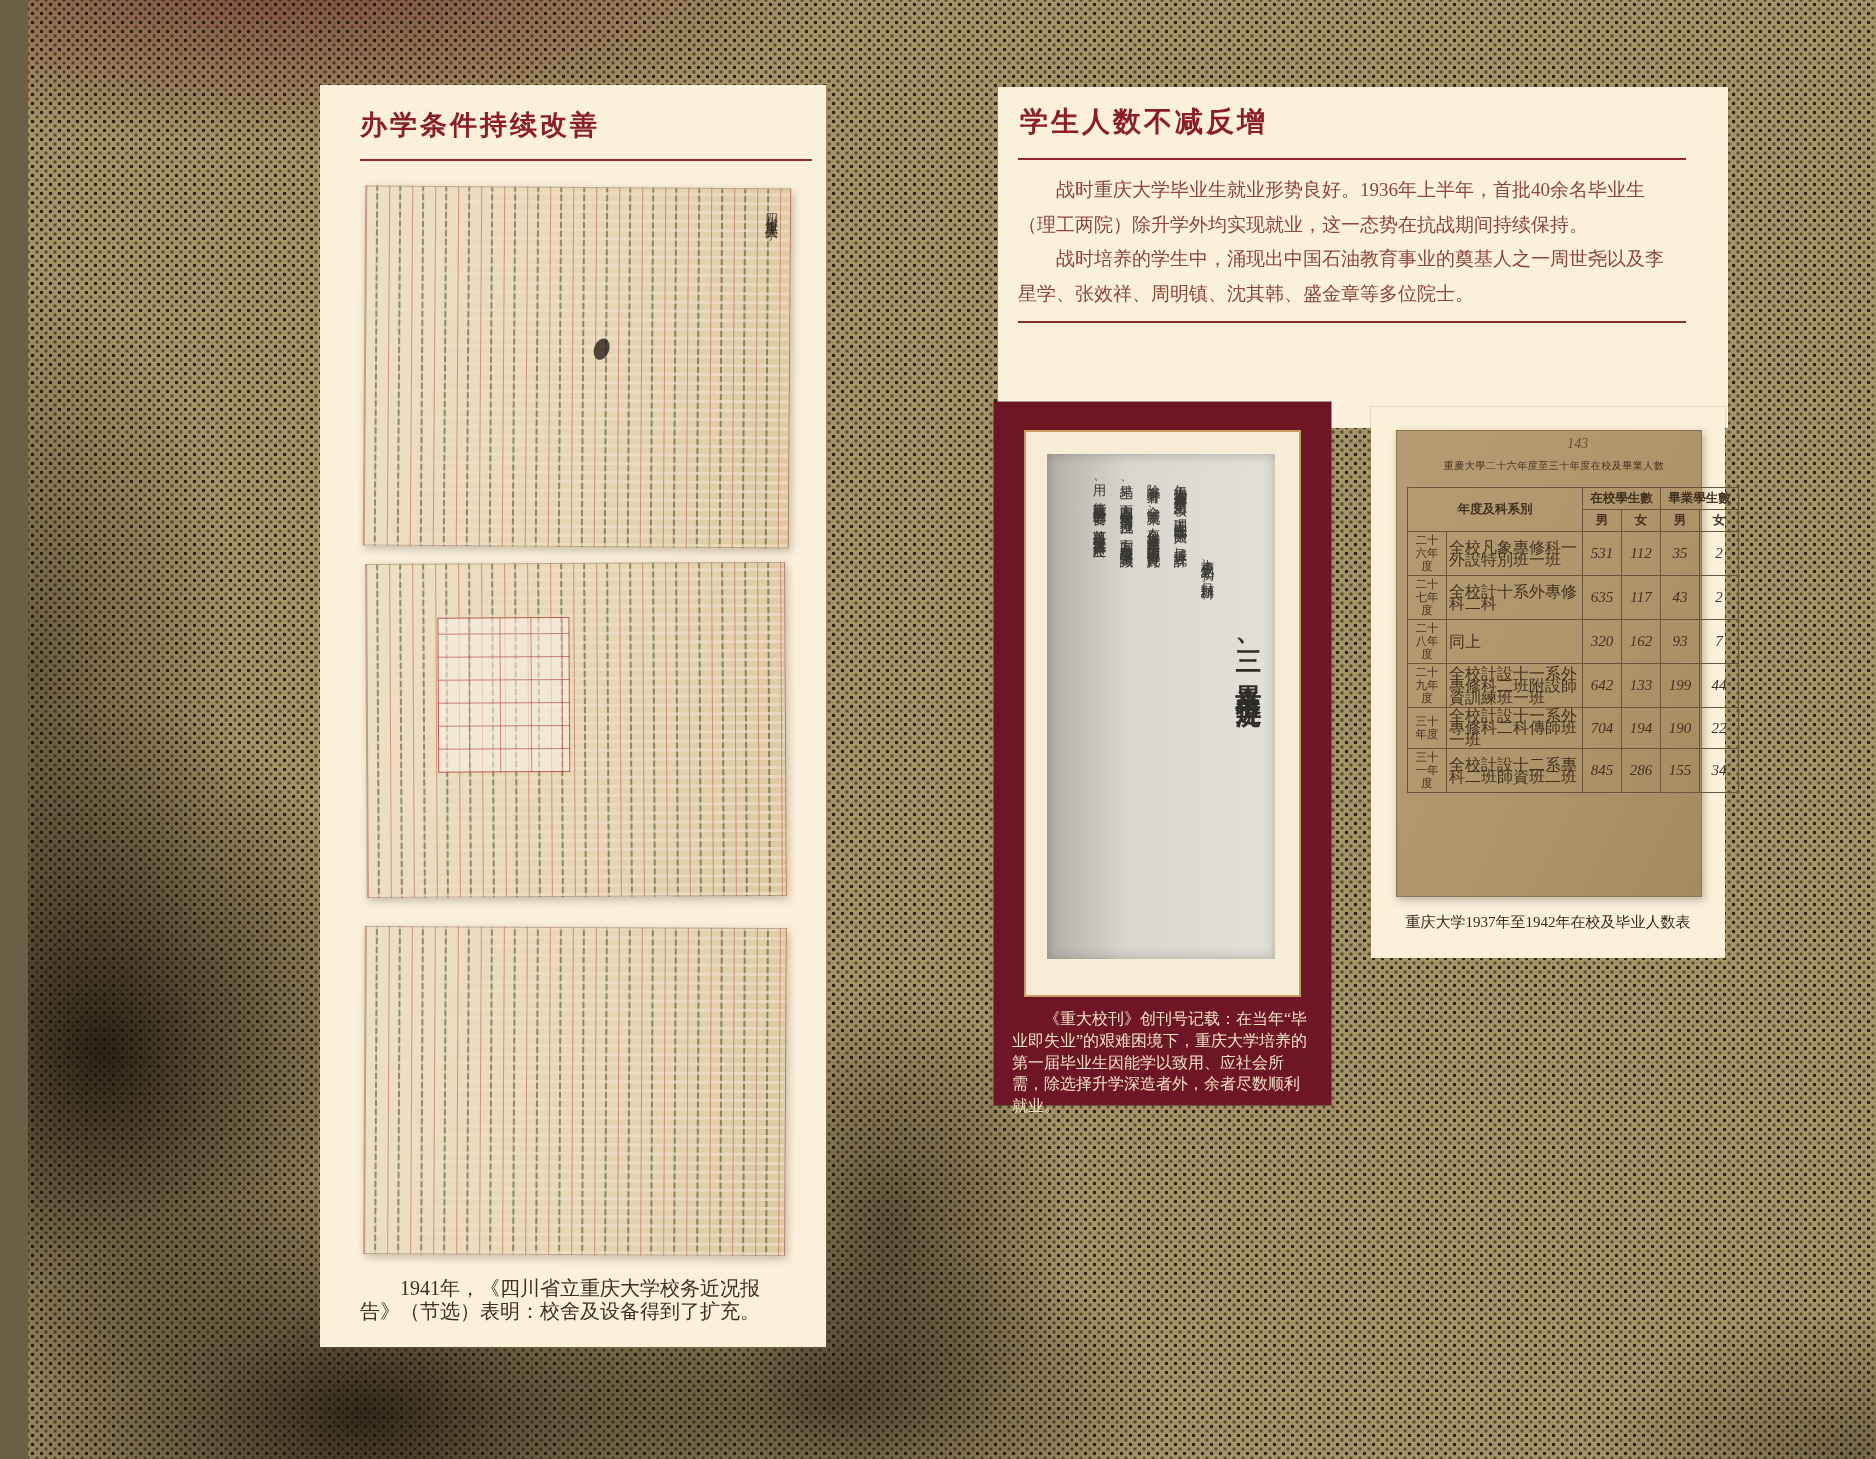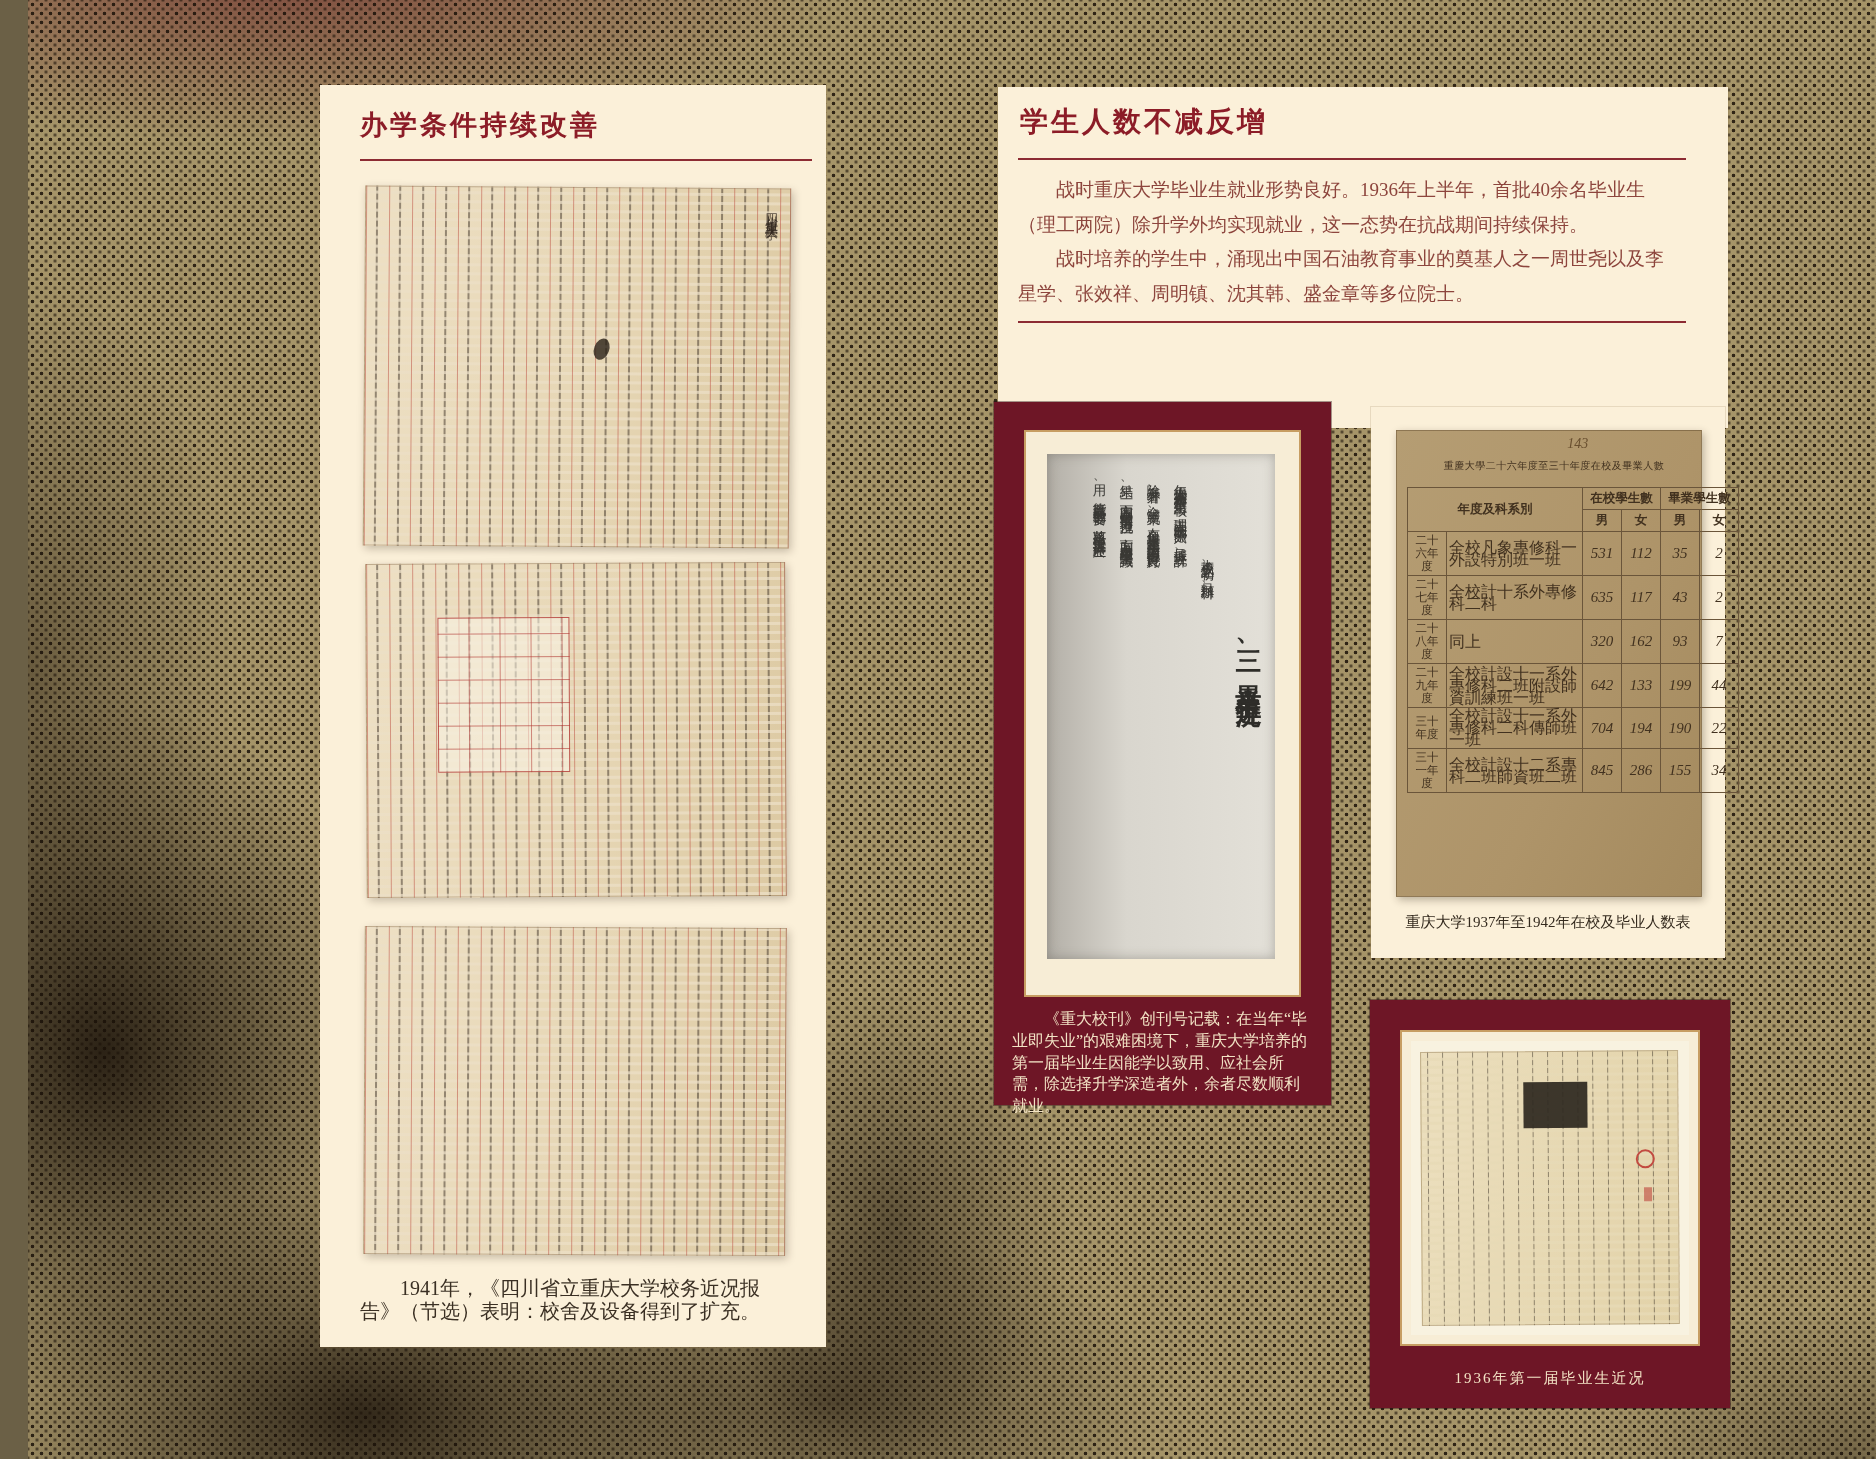--- a/index.html
+++ b/index.html
@@ -217,26 +217,14 @@
           <td class="num">286</td>
           <td class="num">155</td>
           <td class="num">34</td>
         </tr>
       </tbody>
         </table>
     </div>
     <div id="tbl-caption">重庆大学1937年至1942年在校及毕业人数表</div>
   </div>
 
-  <div id="panel-grad" class="maroon">
-    <div id="grad-frame" class="gold-frame">
-      <div id="grad-mat">
-        <div id="grad-paper">
-          <div id="grad-stamp"></div>
-          <div id="grad-ring"></div>
-          <div id="grad-redmark"></div>
-        </div>
-      </div>
-    </div>
-    <div id="grad-caption" class="maroon-caption">1936年第一届毕业生近况</div>
-  </div>
 
 </div>
 
 </body></html>

